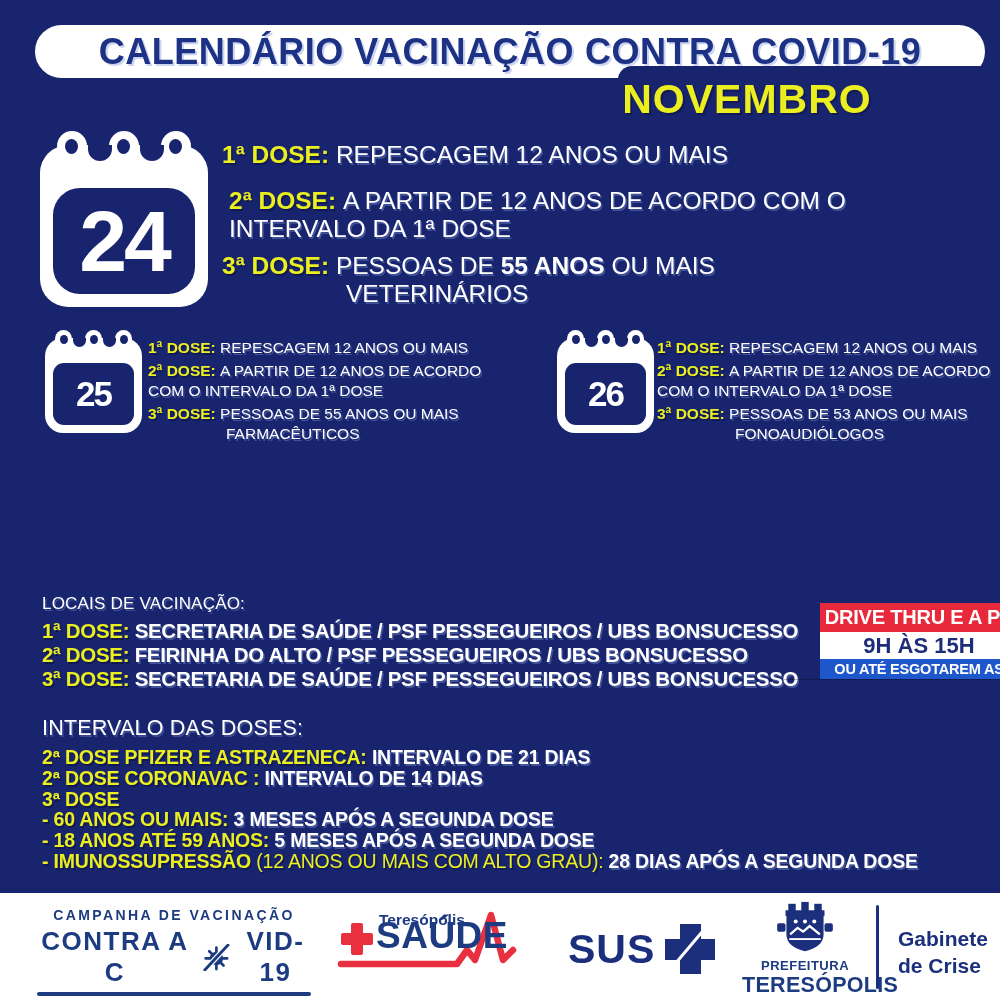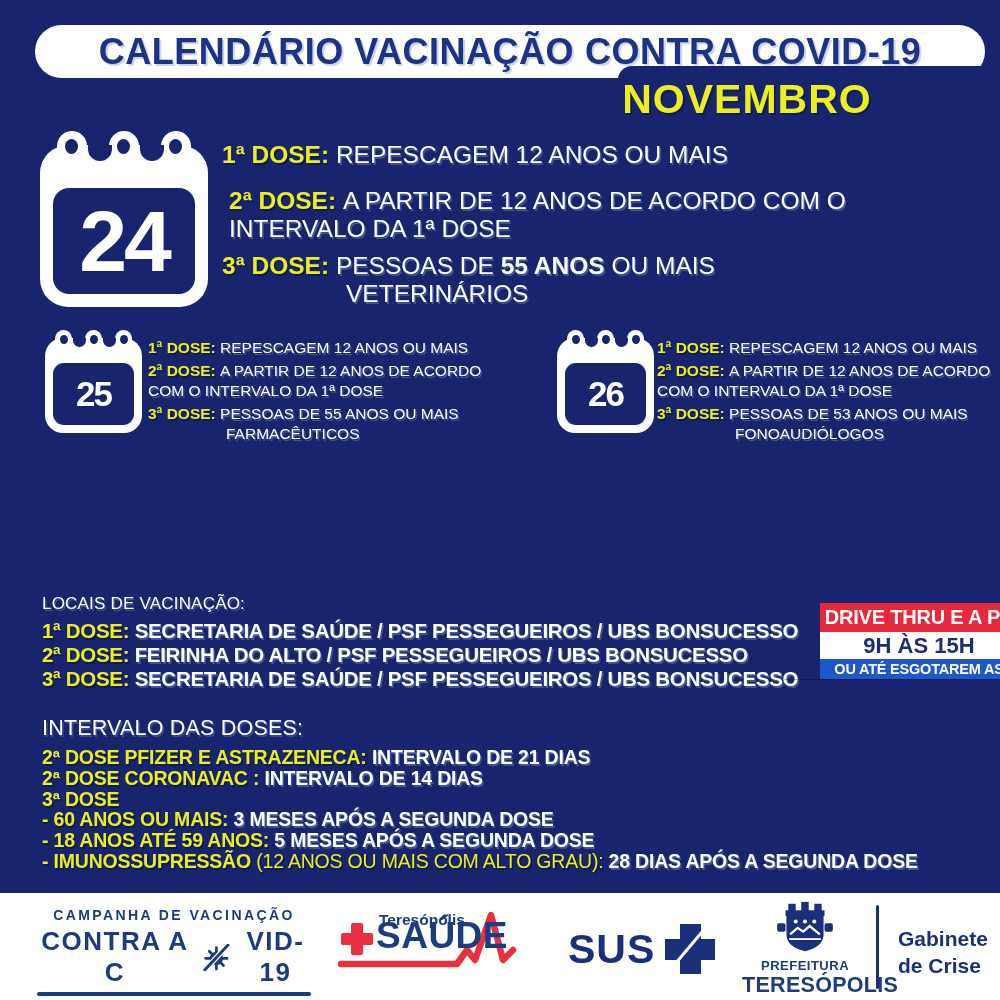--- a/index.html
+++ b/index.html
@@ -31,21 +31,21 @@
   .cal .cal-screen{position:absolute;background:#18246e;display:flex;align-items:center;justify-content:center;
     color:#fff;font-weight:800;}
 
   .cal-lg{left:40px;top:131px;width:168px;height:176px;}
   .cal-lg .cal-body{left:0;top:14px;width:168px;height:162px;border-radius:28px;}
   .cal-lg .ring{width:30px;height:54px;}
   .cal-lg .ring.p1{left:17px}.cal-lg .ring.p2{left:69px}.cal-lg .ring.p3{left:121px}
   .cal-lg .hole{width:13px;height:15px;left:8px;top:8px;}
   .cal-lg .notch{width:24px;height:16px;top:14px;border-radius:0 0 12px 12px;}
   .cal-lg .notch.n1{left:48px}.cal-lg .notch.n2{left:100px}
-  .cal-lg .cal-screen{left:13px;right:13px;top:57px;bottom:13px;border-radius:16px;font-size:86px;letter-spacing:-3px;}
+  .cal-lg .cal-screen{left:13px;right:13px;top:57px;bottom:13px;border-radius:27px;font-size:86px;letter-spacing:-3px;}
 
   .cal-sm{width:97px;height:103px;}
   .cal-sm .cal-body{left:0;top:8px;width:97px;height:95px;border-radius:18px;}
   .cal-sm .ring{width:17px;height:31px;}
   .cal-sm .ring.p1{left:10px}.cal-sm .ring.p2{left:40px}.cal-sm .ring.p3{left:70px}
   .cal-sm .hole{width:8px;height:9px;left:4.5px;top:4.5px;}
   .cal-sm .notch{width:13px;height:9px;top:8px;border-radius:0 0 7px 7px;}
   .cal-sm .notch.n1{left:28px}.cal-sm .notch.n2{left:58px}
   .cal-sm .cal-screen{left:8px;right:8px;top:33px;bottom:8px;border-radius:11px;font-size:35px;letter-spacing:-2px;}
 

